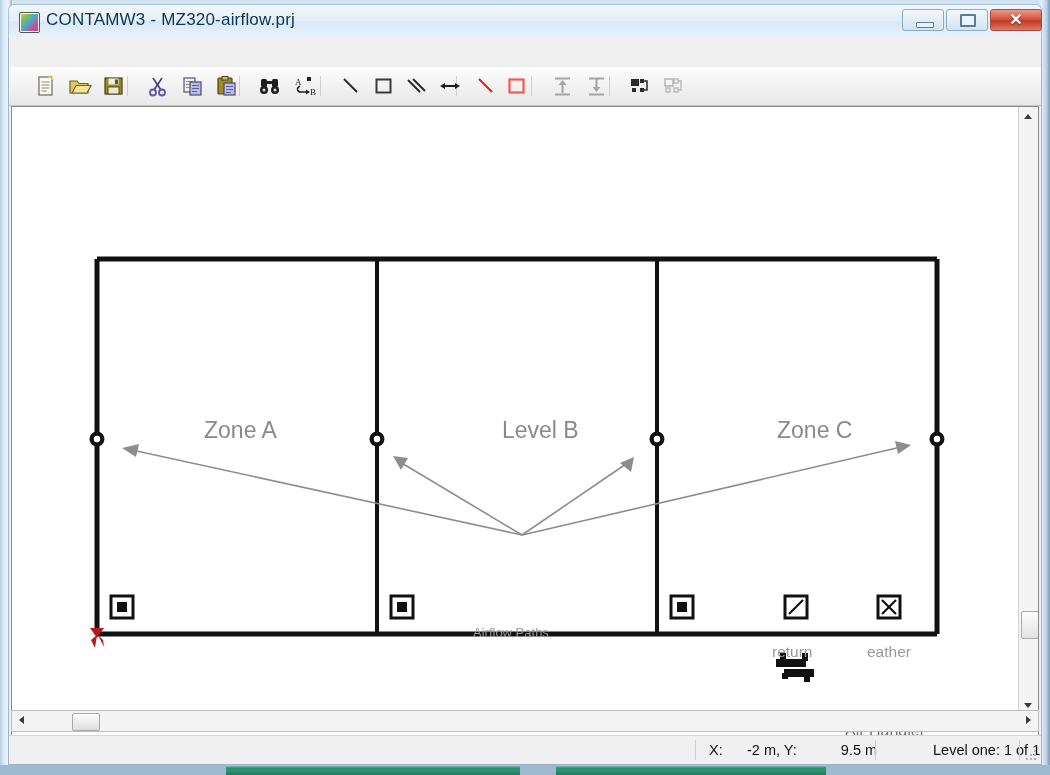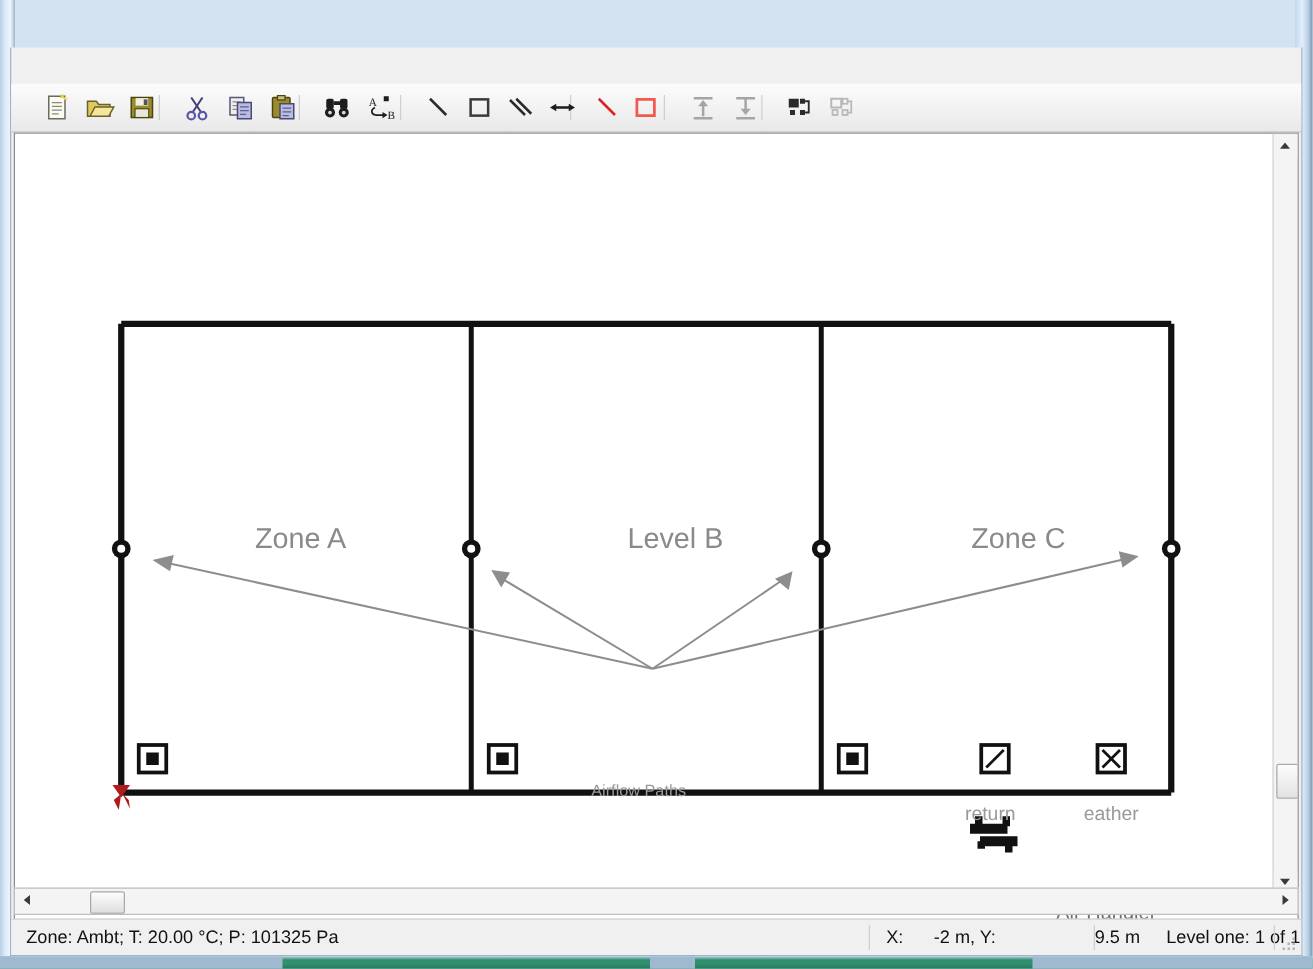--- a/index.html
+++ b/index.html
@@ -116,20 +116,34 @@
 <div id="window">
 
   <div id="glass-left"></div>
   <div id="glass-right"></div>
   <div id="glass-bottom">
     <div class="seg" style="left:0;width:226px;"></div>
     <div class="seg" style="left:520px;width:36px;"></div>
     <div class="seg" style="left:826px;width:224px;"></div>
   </div>
 
+  <div id="titlebar">
+    <div id="app-icon"></div>
+    <div id="title-text">CONTAMW3 - MZ320-airflow.prj</div>
+
+    <div class="winbtn" id="btn-min">
+      <div class="g"></div>
+    </div>
+    <div class="winbtn" id="btn-max">
+      <div class="g"></div>
+    </div>
+    <div class="winbtn" id="btn-close">
+      <div class="g">✕</div>
+    </div>
+  </div>
 
   <div id="client">
 
 
     <div id="toolbar">
       <div class="tbsep" style="left:118px"></div>
       <div class="tbsep" style="left:230px"></div>
       <div class="tbsep" style="left:311px"></div>
       <div class="tbsep" style="left:447px"></div>
       <div class="tbsep" style="left:522px"></div>
@@ -421,25 +435,24 @@
       <div id="hsb-left">
           <div class="arrow-l"></div>
         </div>
       <div id="hsb-thumb"></div>
       <div id="hsb-right">
           <div class="arrow-r"></div>
         </div>
     </div>
 
     <div id="statusbar">
-      <div class="sb-pane" style="left:12px;width:660px">Zone: Ambt; T: 20.00 °C; P: 101325 Pa</div>
       <div class="sb-div" style="left:686px"></div>
       <div class="sb-pane" style="left:700px;width:30px">X:</div>
       <div class="sb-pane" style="left:738px;width:90px">-2 m, Y:</div>
-      <div class="sb-pane" style="left:843px;width:60px;text-align:right">9.5 m</div>
+      <div class="sb-pane" style="left:820px;width:60px;text-align:center">9.5 m</div>
       <div class="sb-div" style="left:866px"></div>
       <div class="sb-pane" style="left:924px;width:140px">Level one: 1 of 1</div>
       <div class="sb-div" style="left:1010px"></div>
       <svg id="sb-grip" viewBox="0 0 14 14">
         <g fill="#b4b4b4">
             <rect x="10" y="2" width="2" height="2"></rect>
             <rect x="6" y="6" width="2" height="2"></rect>
         <rect x="10" y="6" width="2" height="2"></rect>
             <rect x="2" y="10" width="2" height="2"></rect>
         <rect x="6" y="10" width="2" height="2"></rect>

